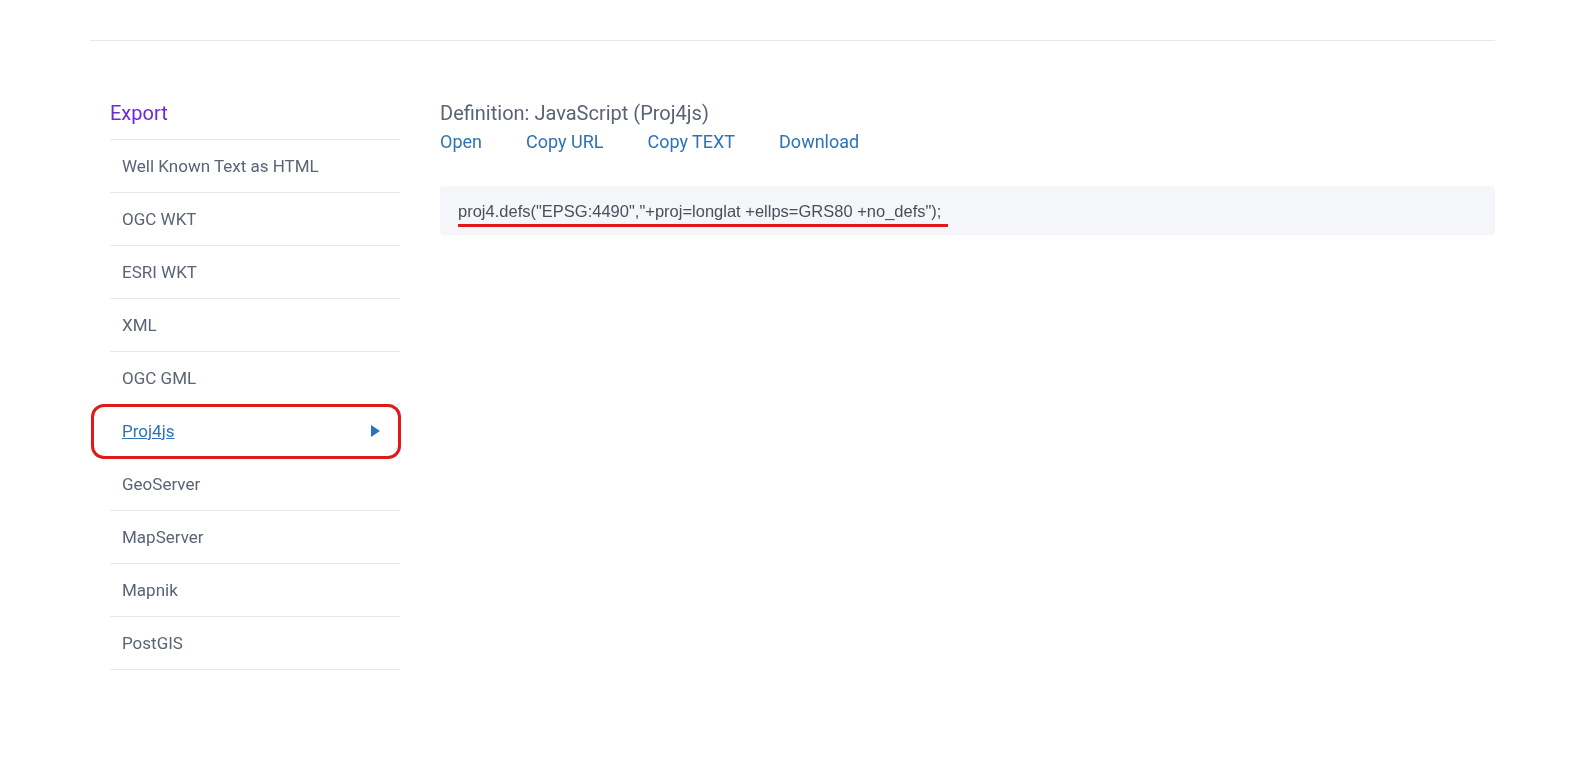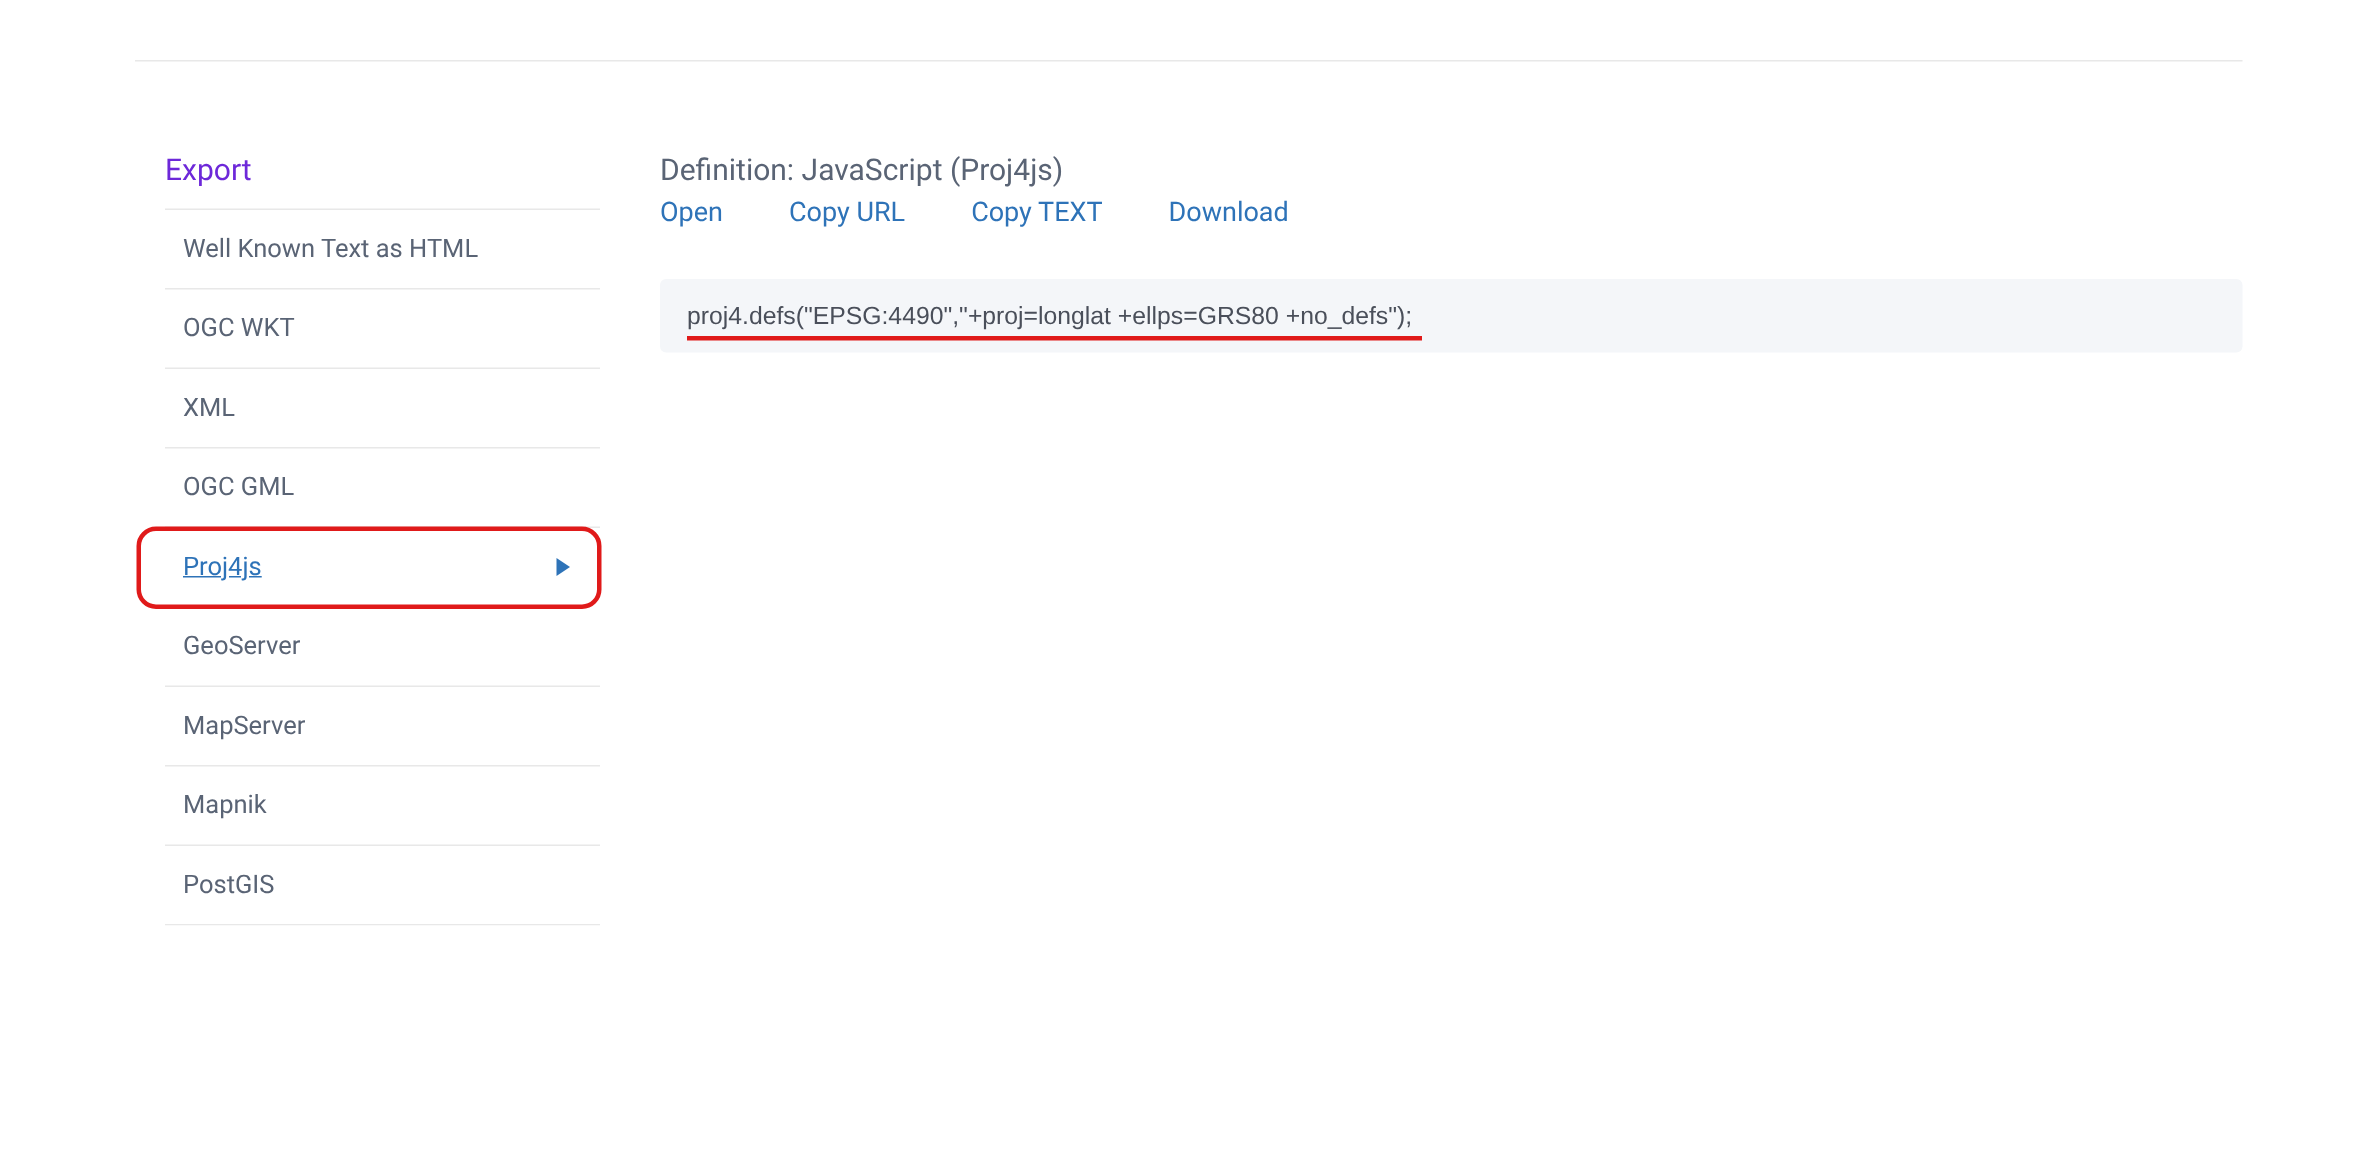--- a/index.html
+++ b/index.html
@@ -122,20 +122,23 @@
   <aside class="sidebar">
     <h2 class="sidebar-title">Export</h2>
 
     <div class="sidebar-item">
       <span>Well Known Text as HTML</span>
     </div>
     <div class="sidebar-item">
       <span>OGC WKT</span>
     </div>
     <div class="sidebar-item">
+      <span>ESRI WKT</span>
+    </div>
+    <div class="sidebar-item">
       <span>XML</span>
     </div>
     <div class="sidebar-item">
       <span>OGC GML</span>
     </div>
     <div class="sidebar-item active highlighted-box">
       <span>Proj4js</span>
       <span class="arrow-icon"></span>
     </div>
     <div class="sidebar-item">

